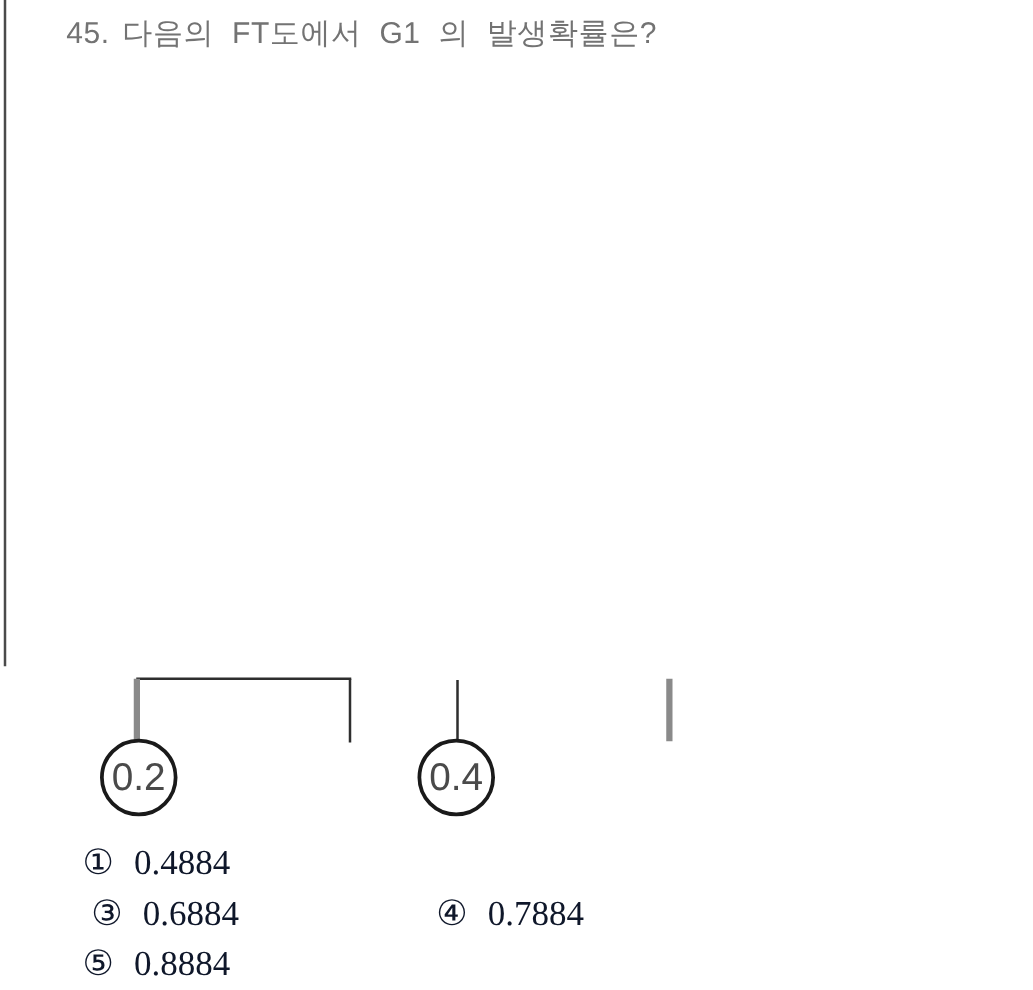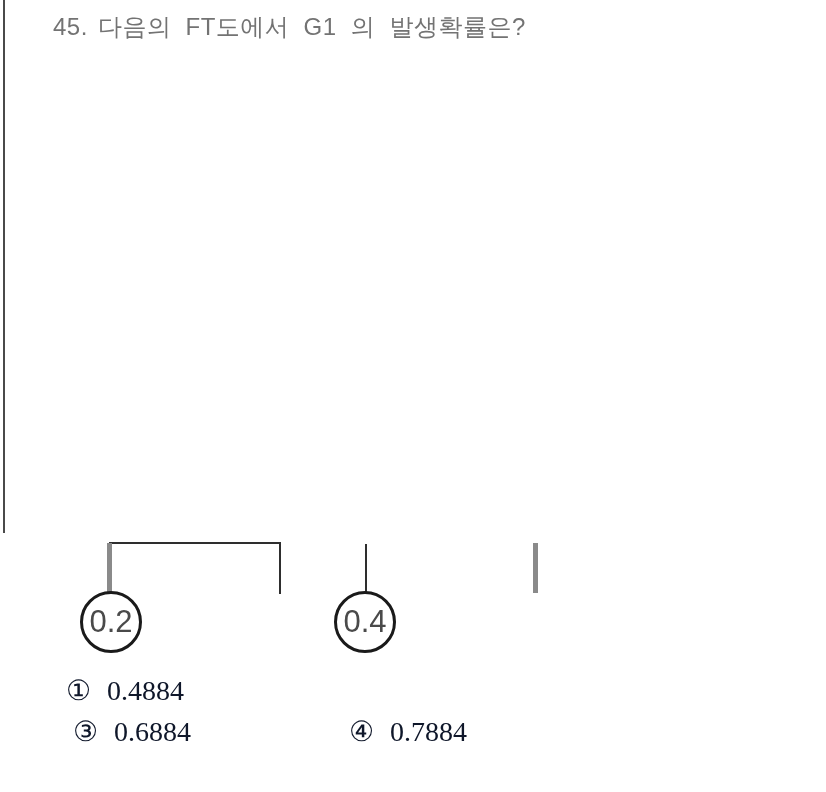--- a/index.html
+++ b/index.html
@@ -92,14 +92,17 @@
 
   <div class="option" style="left:66px; top:676px;">
     <span class="marker">①</span><span class="value">0.4884</span>
   </div>
   <div class="option" style="left:73px; top:717px;">
     <span class="marker">③</span><span class="value">0.6884</span>
   </div>
   <div class="option" style="left:349px; top:717px;text-align:center;">
     <span class="marker">④</span><span class="value">0.7884</span>
   </div>
+  <div class="option" style="left:66px; top:757px;">
+    <span class="marker">⑤</span><span class="value">0.8884</span>
+  </div>
 
 </div>
 
 </body></html>

